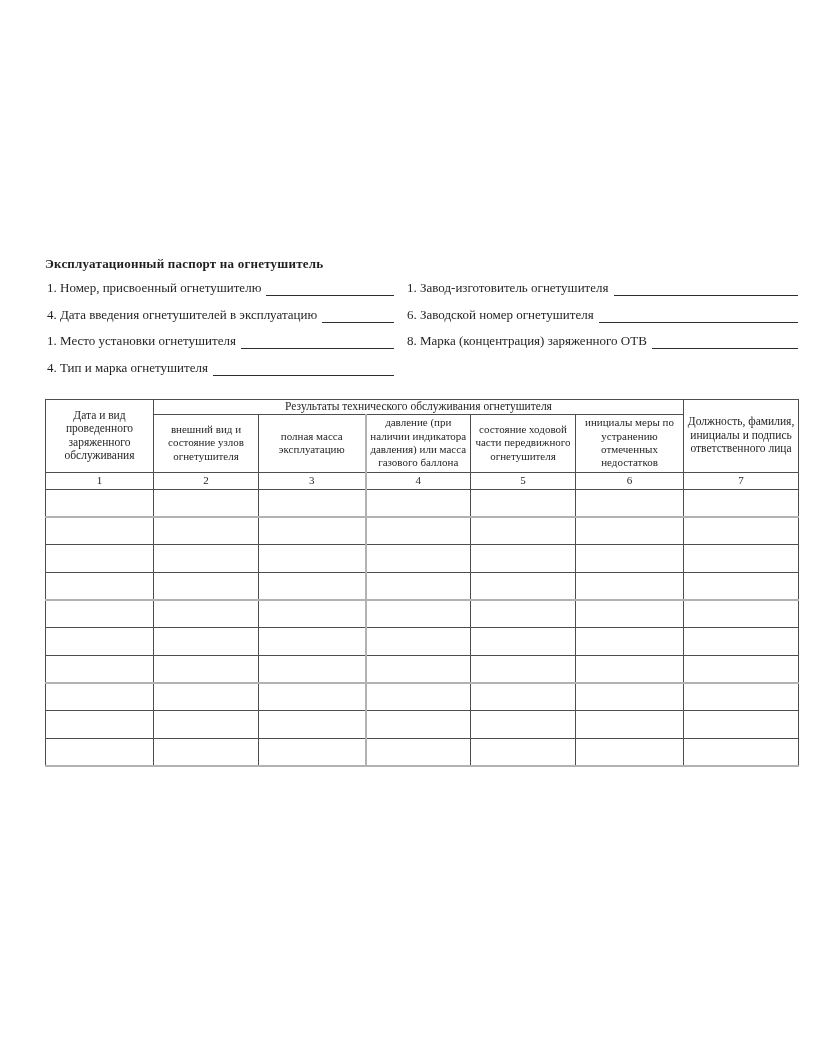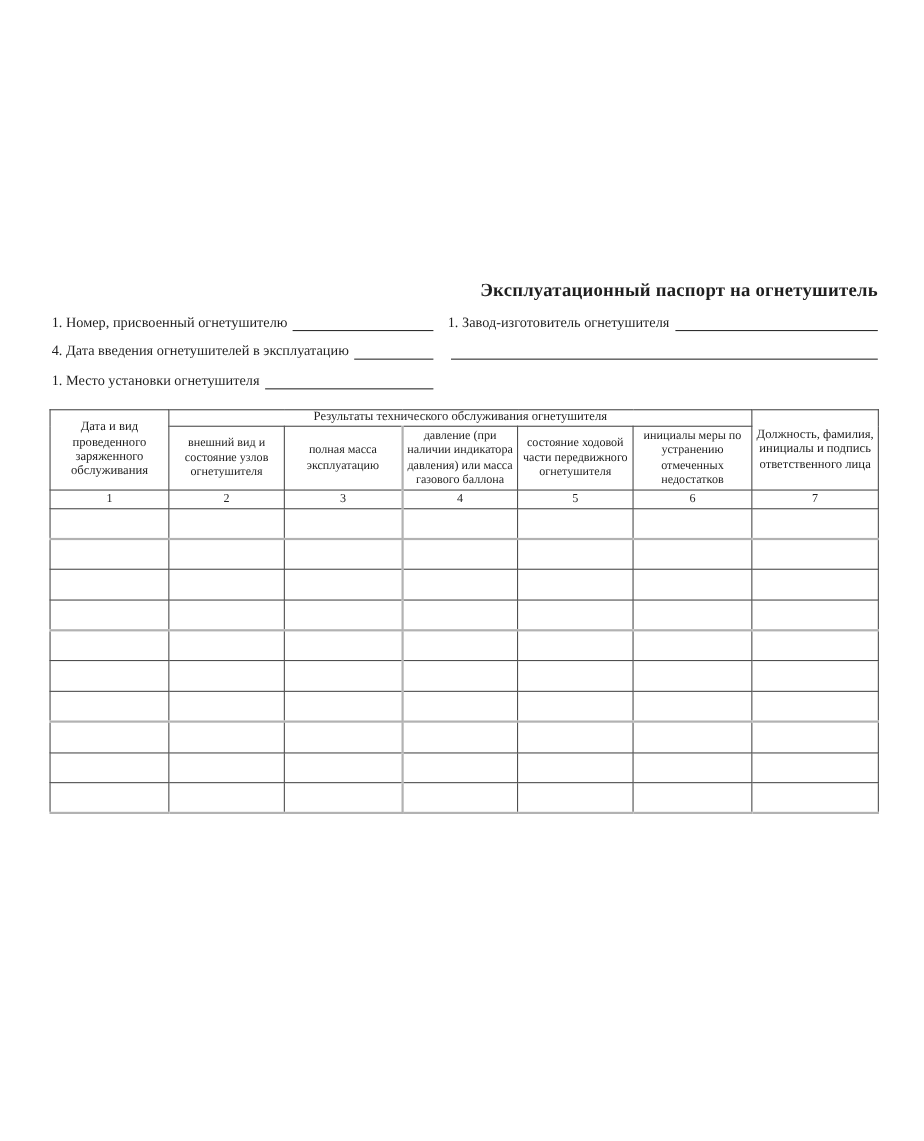--- a/index.html
+++ b/index.html
@@ -10,37 +10,37 @@
     font-family: "Liberation Serif", "DejaVu Serif", serif;
     color: #1f1f1f;
     overflow: hidden;
   }
   .sheet {
     width: 753px;
     margin-left: 45px;
     padding-top: 256px;
   }
   .doc-title {
-    font-size: 17px;
+    font-size: 13px;
     font-weight: bold;
-    text-align: right;
+    text-align: left;
     letter-spacing: 0.2px;
     line-height: 16px;
   }
   .form-grid {
     display: grid;
     grid-template-columns: 349px 1fr;
     column-gap: 11px;
     margin-top: 7px;
   }
   .form-col { display: block; }
   .form-row {
     height: 26.5px;
     display: flex;
-    align-items: center;
+    align-items: flex-start;
     font-size: 13px;
     line-height: 17px;
     white-space: nowrap;
   }
   .form-row .lbl { padding-left: 2px; }
   .fill-line {
     flex: 1 1 auto;
     border-bottom: 1px solid #2e2e2e;
     margin-left: 5px;
     height: 17px;
@@ -84,27 +84,36 @@
         <span class="fill-line"></span>
       </div>
       <div class="form-row">
         <span class="lbl">4. Дата введения огнетушителей в эксплуатацию</span>
         <span class="fill-line"></span>
       </div>
       <div class="form-row">
         <span class="lbl">1. Место установки огнетушителя</span>
         <span class="fill-line"></span>
       </div>
+      <div class="form-row">
+        <span class="lbl">4. Тип и марка огнетушителя</span>
+        <span class="fill-line"></span>
+      </div>
     </div>
     <div class="form-col">
       <div class="form-row">
         <span class="lbl">1. Завод-изготовитель огнетушителя</span>
         <span class="fill-line"></span>
       </div>
       <div class="form-row">
+        <span class="lbl">6. Заводской номер огнетушителя</span>
+        <span class="fill-line"></span>
+      </div>
+      <div class="form-row">
+        <span class="lbl">8. Марка (концентрация) заряженного ОТВ</span>
         <span class="fill-line"></span>
       </div>
     </div>
   </div>
 
   <table class="passport">
     <colgroup>
       <col style="width:108px">
       <col style="width:105px">
       <col style="width:107px">

